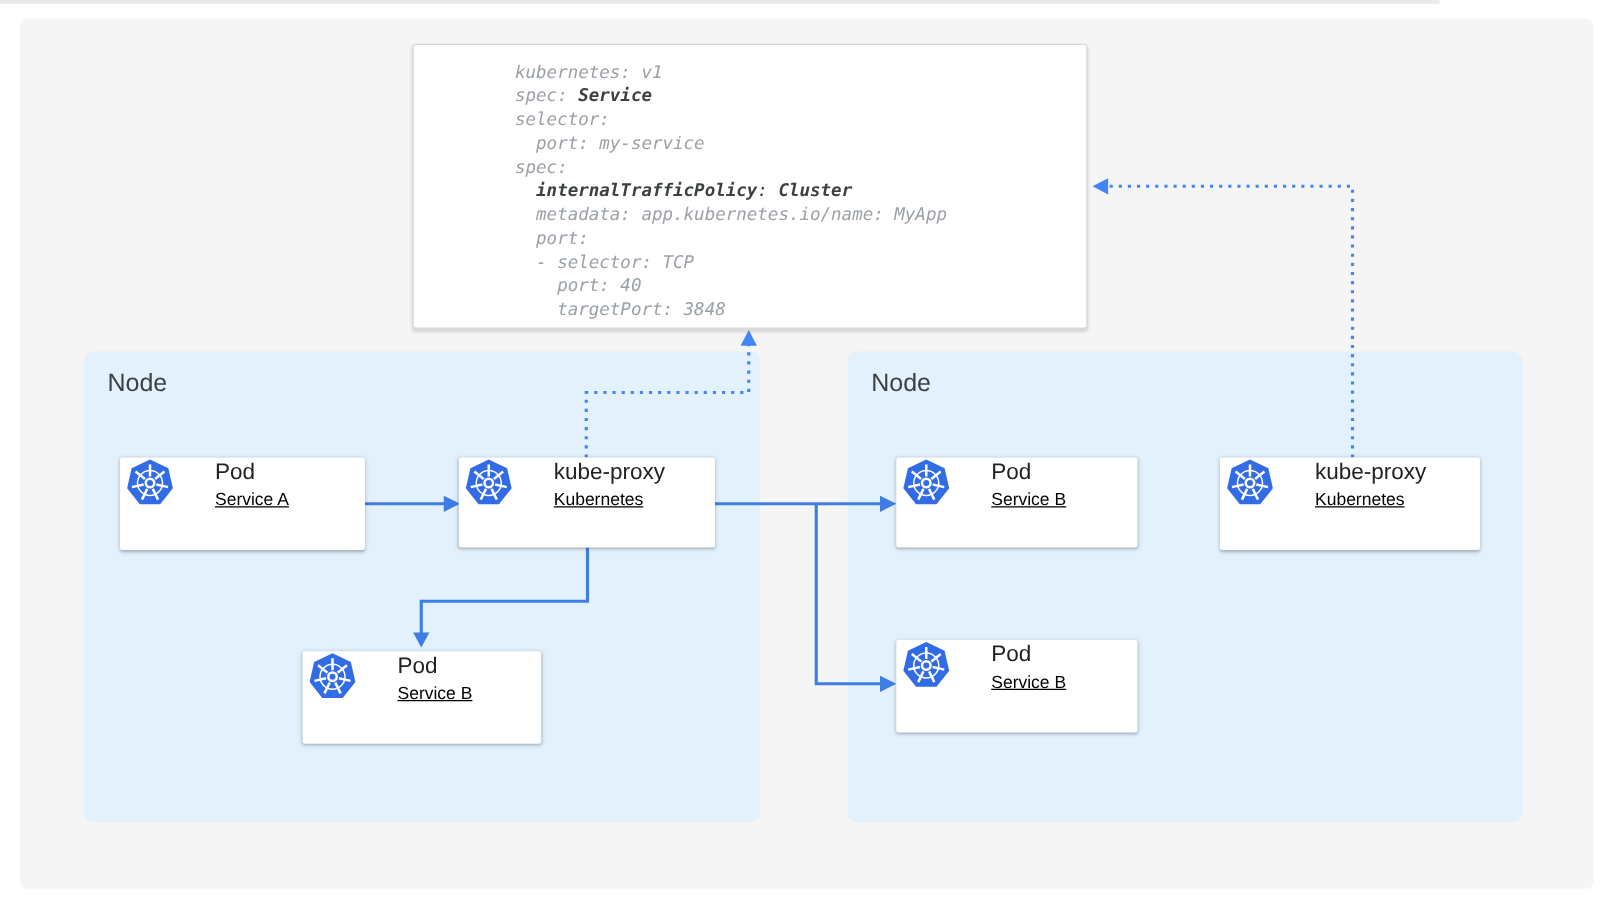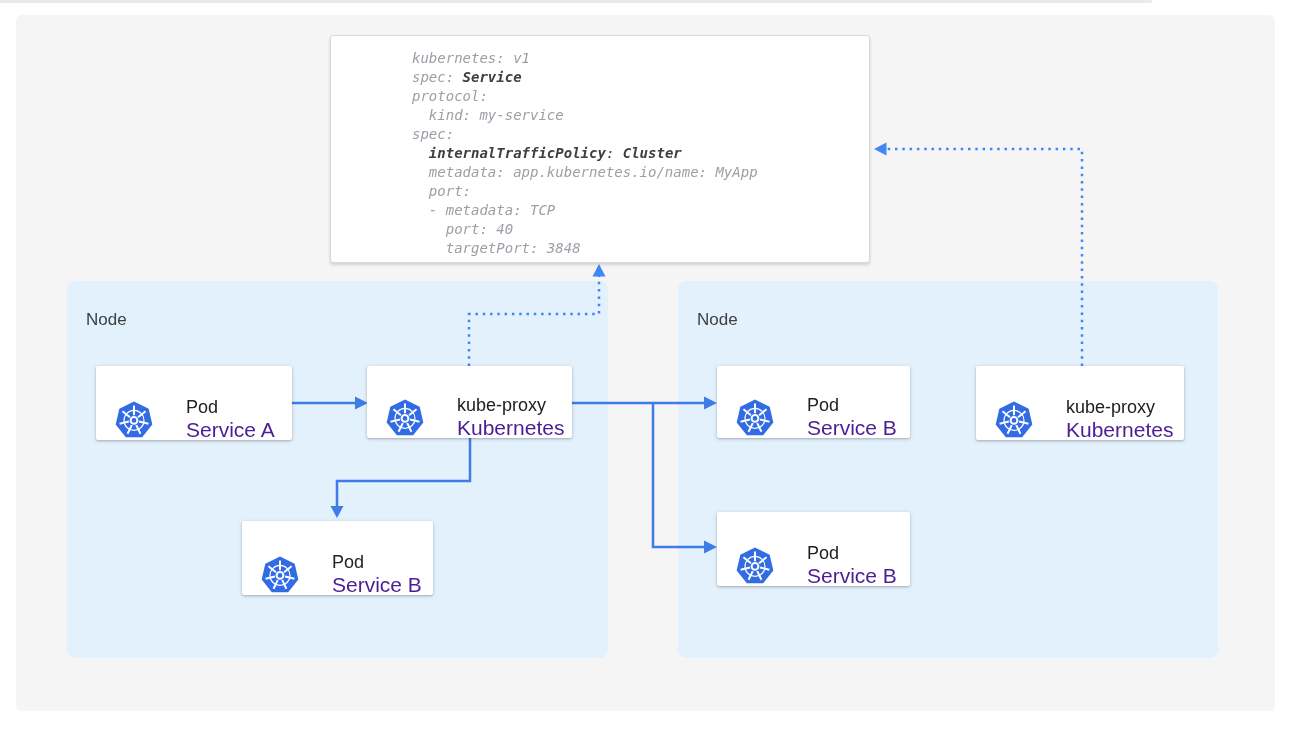--- a/index.html
+++ b/index.html
@@ -1,28 +1,28 @@
 <!DOCTYPE html>
 <html><head>
 <meta charset="utf-8">
 <style>
   html,body{margin:0;padding:0;background:#fff;}
   .page{position:relative;width:1296px;height:729px;background:#ffffff;overflow:hidden;
         font-family:"Liberation Sans",sans-serif;}
   .top-rule{position:absolute;left:0;top:0;width:1152px;height:3px;background:#e9eaec;border-radius:0 2px 2px 0;}
   .panel{position:absolute;left:16px;top:15px;width:1259px;height:696px;background:#f5f5f6;border-radius:6px;}
   .node{position:absolute;background:#e3f1fd;border-radius:8px;}
-  .node-label{position:absolute;left:19px;top:29px;font-size:17px;color:#3c4043;}
+  .node-label{position:absolute;left:19px;top:15px;font-size:20px;color:#3c4043;}
   .edges{position:absolute;left:0;top:0;width:1296px;height:729px;pointer-events:none;}
   .entity{position:absolute;background:#ffffff;border-radius:2px;
           box-shadow:0 1px 2px rgba(60,64,67,.25),0 1px 4px rgba(60,64,67,.18);
-          display:flex;align-items:flex-end;padding-left:18px;box-sizing:border-box;}
+          display:flex;align-items:flex-start;padding-left:4px;box-sizing:border-box;}
   .k8s{flex:0 0 auto;width:40px;height:40px;margin-right:32px;display:block;}
   .txt .t{font-size:18px;color:#202124;line-height:23px;}
-  .txt .s{font-size:21px;color:#4c1d95;line-height:21px;}
+  .txt .s{font-size:14px;color:#000000;line-height:21px;text-decoration:underline;}
   .yaml{position:absolute;left:330px;top:35px;width:540px;height:228px;background:#ffffff;
         border:1px solid #d8d9da;border-radius:3px;box-sizing:border-box;
         box-shadow:0 2px 3px rgba(0,0,0,.14);}
   .yaml pre{margin:0;padding:13px 0 0 81px;font-family:"DejaVu Sans Mono",monospace;
         font-style:italic;font-size:14px;line-height:19px;color:#9aa0a6;white-space:pre;}
   .yaml pre b{color:#3c4043;font-weight:bold;margin-top:36px;}
   .yaml pre .dk{color:#3c4043;}
 </style>
 </head>
 <body>
@@ -57,27 +57,27 @@
     </g>
     <g fill="#4285f4" stroke="none">
       <polygon points="599,264 592.5,276.5 605.5,276.5"></polygon>
       <polygon points="874,149 886.5,142.5 886.5,155.5"></polygon>
     </g>
   </svg>
 
   <div class="yaml">
     <pre><span>kubernetes: v1</span>
 <span>spec: </span><b>Service</b>
-<span>protocol:</span>
-<span>  kind: my-service</span>
+<span>selector:</span>
+<span>  port: my-service</span>
 <span>spec:</span>
 <span>  </span><b>internalTrafficPolicy</b><span class="dk">: </span><b>Cluster</b>
 <span>  metadata: app.kubernetes.io/name: MyApp</span>
 <span>  port:</span>
-<span>  - metadata: TCP</span>
+<span>  - selector: TCP</span>
 <span>    port: 40</span>
 <span>    targetPort: 3848</span></pre>
   </div>
 
   <div class="entity" style="left:96px;top:366px;width:196px;height:74px;">
     <svg class="k8s" viewBox="0 0 100 100">
       <polygon points="50,4 86.7,21.7 95.8,61.5 70.4,93.4 29.6,93.4 4.2,61.5 13.3,21.7" fill="#326ce5"></polygon>
       <g stroke="#fff" fill="none">
         <circle cx="50" cy="51" r="8.5" stroke-width="5"></circle>
         <circle cx="50" cy="51" r="25" stroke-width="3"></circle>

